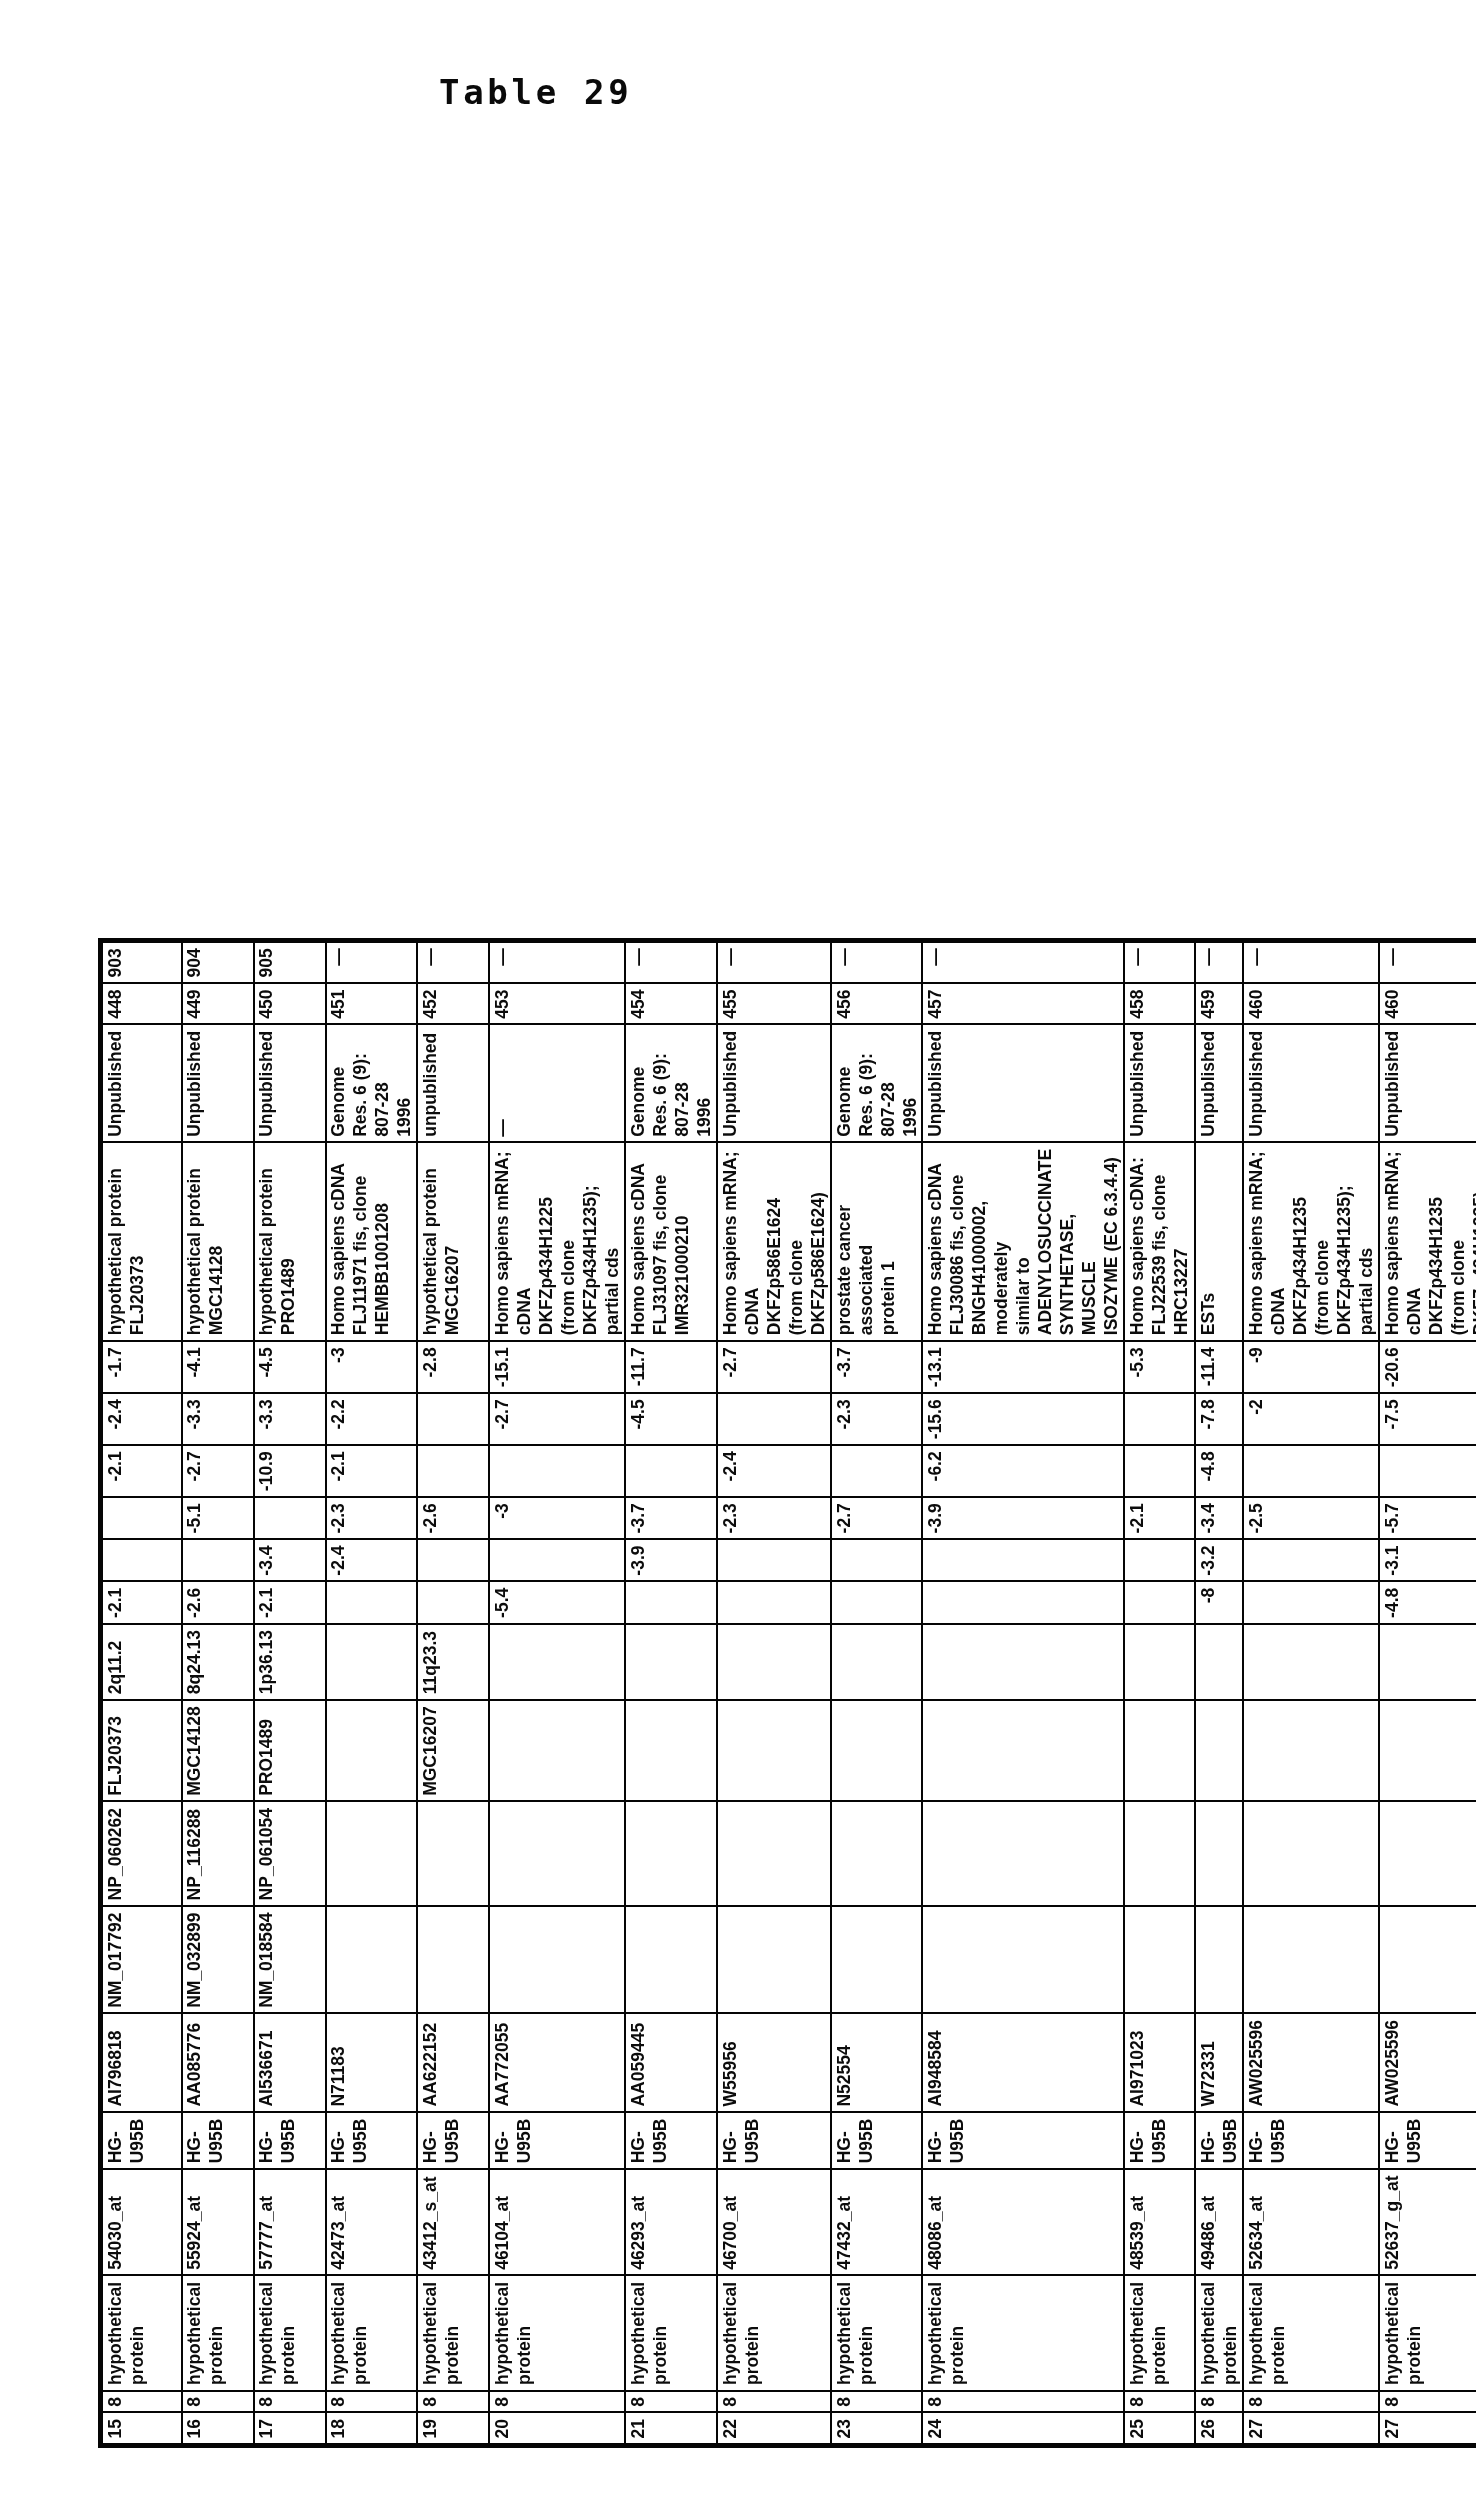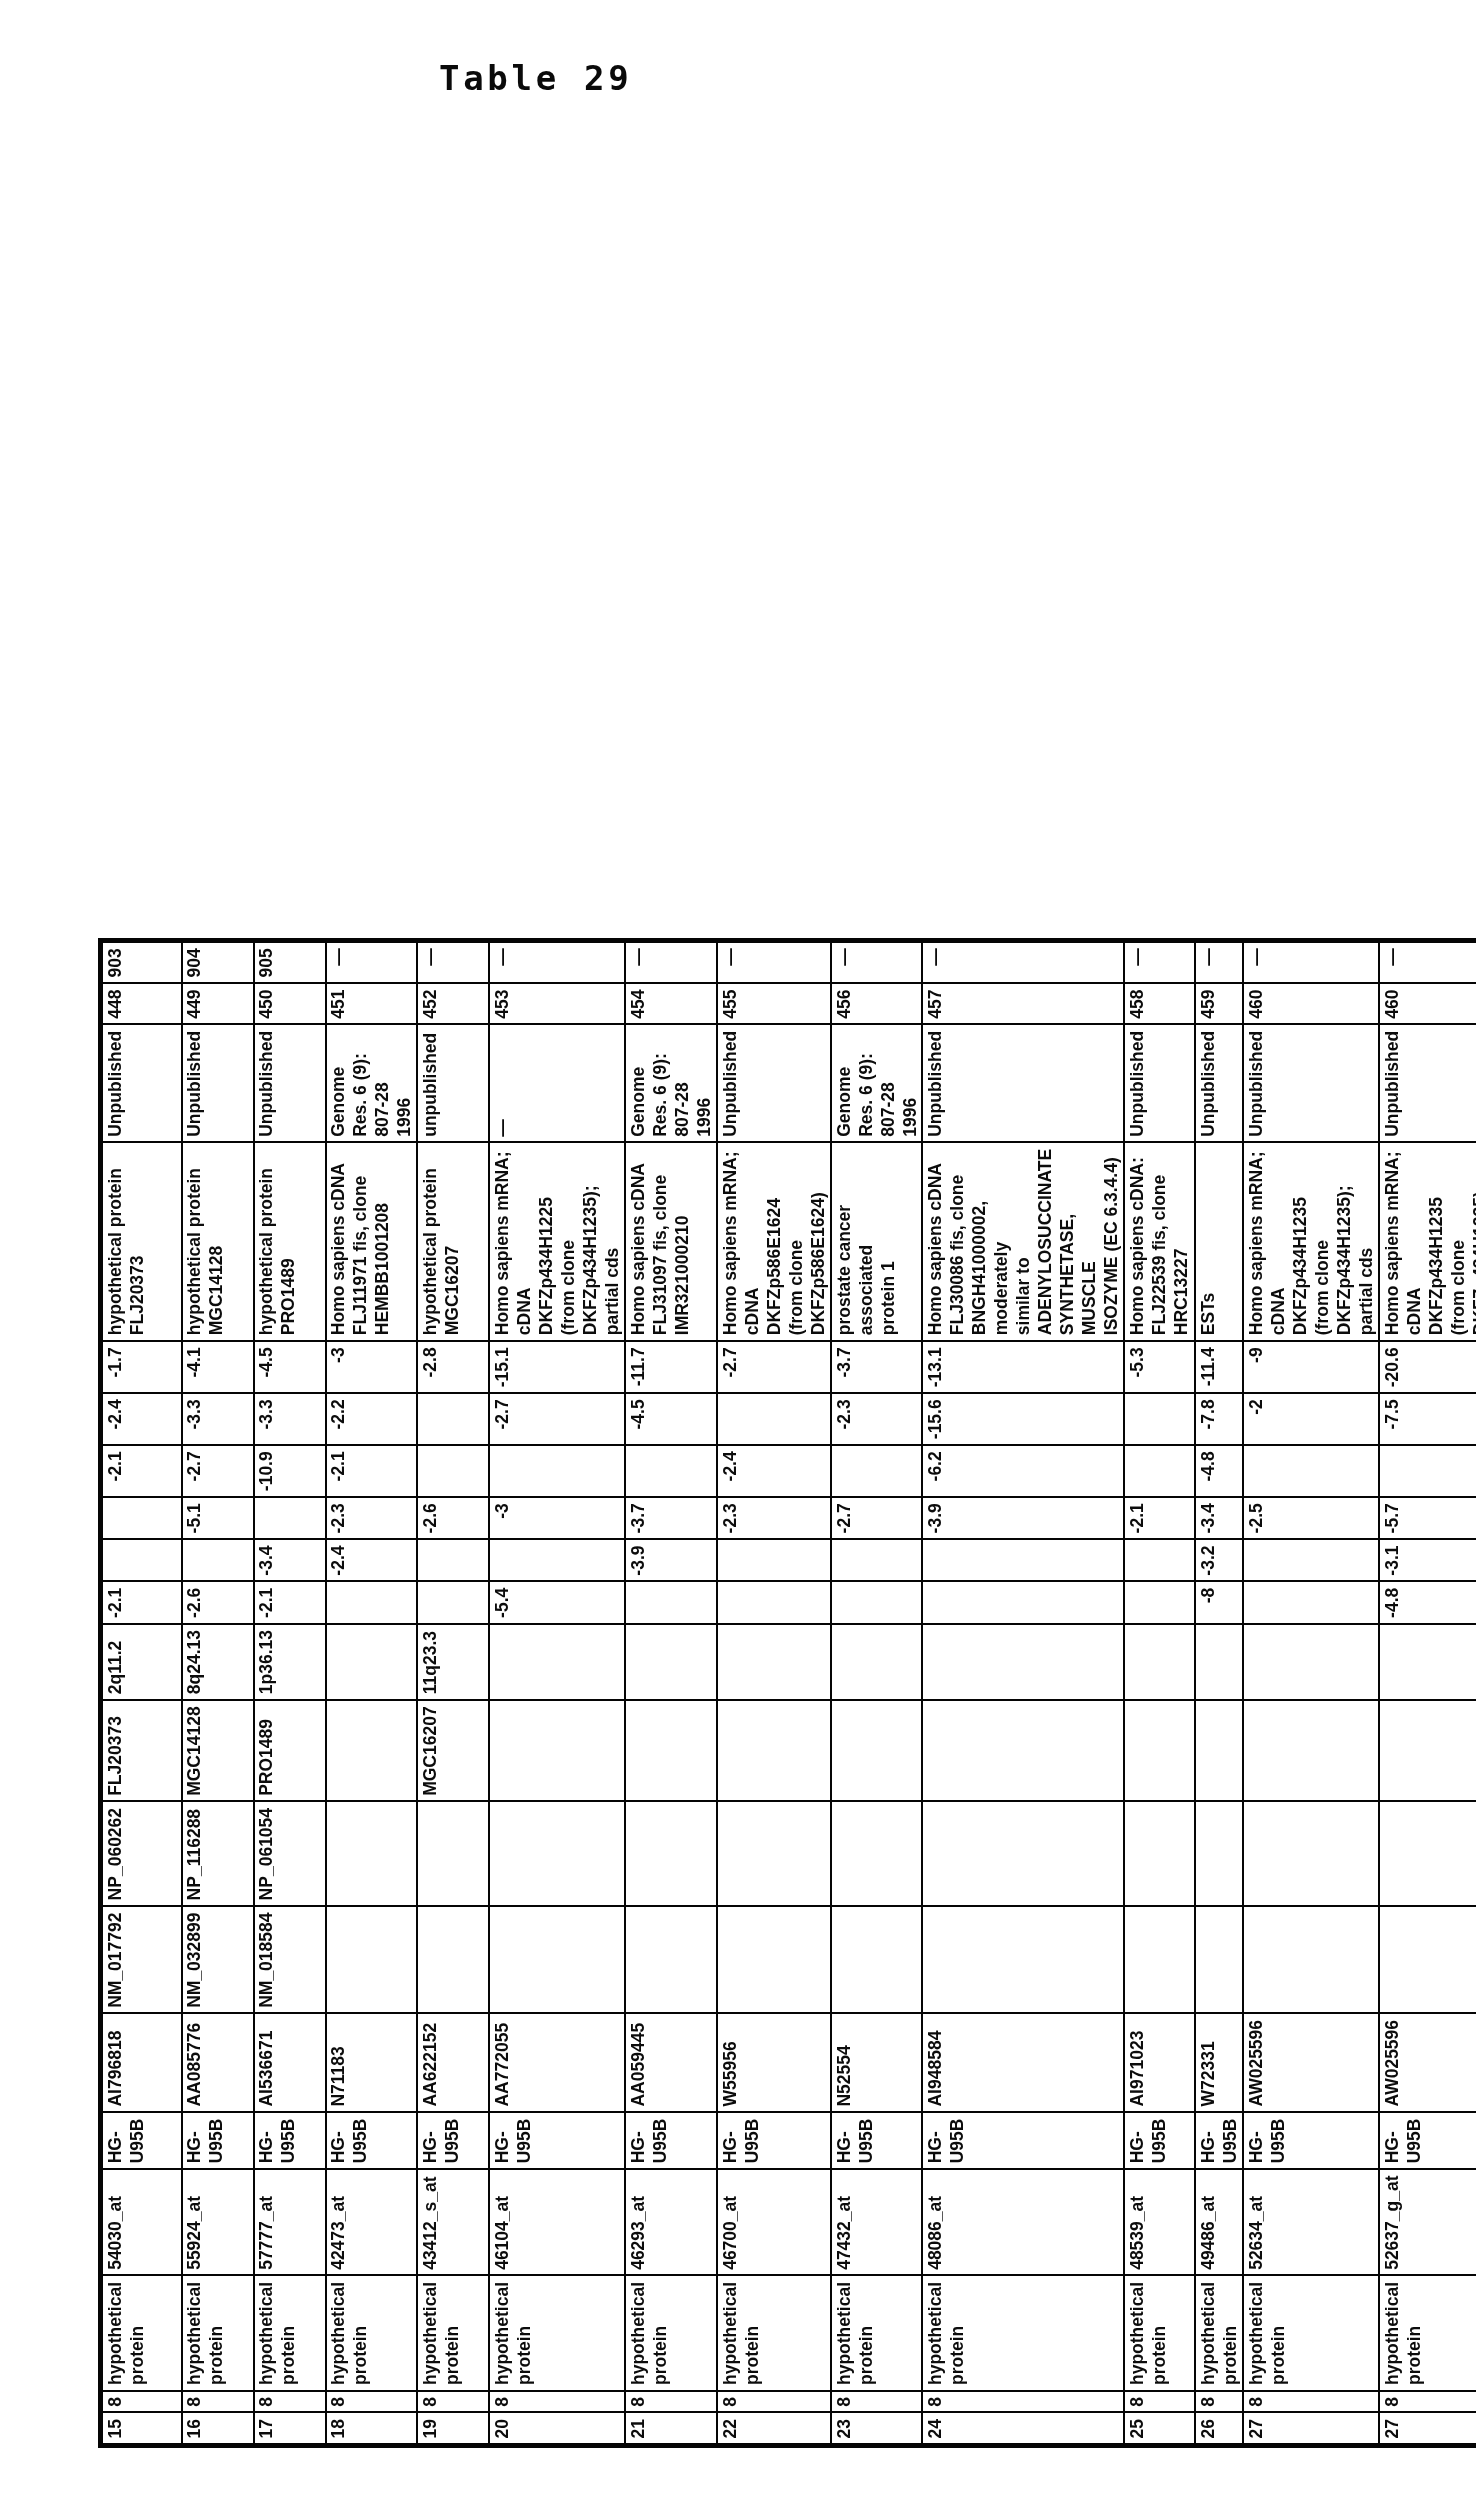--- a/index.html
+++ b/index.html
@@ -2,21 +2,21 @@
 <html style="font-size:14.8px"><head>
 <meta charset="utf-8">
 <style>
   html,body{margin:0;padding:0;}
   body{
     width:1477px;height:2512px;position:relative;overflow:hidden;
     background:#ffffff;color:#0a0a0a;
     font-family:"Liberation Sans", sans-serif;
   }
   .doc-title{
-    position:absolute;left:439px;top:58px;margin:0;
+    position:absolute;left:439px;top:72px;margin:0;
     font-family:"DejaVu Sans Mono", monospace;
     font-size:34px;font-weight:700;letter-spacing:3.7px;color:#0a0a0a;
   }
   .rotor{
     position:absolute;left:98px;top:2448px;
     transform:rotate(-90deg);transform-origin:0 0;
   }
   table.tbl{
     border-collapse:collapse;table-layout:fixed;background:#fff;
     border:5.5px solid #050505;

